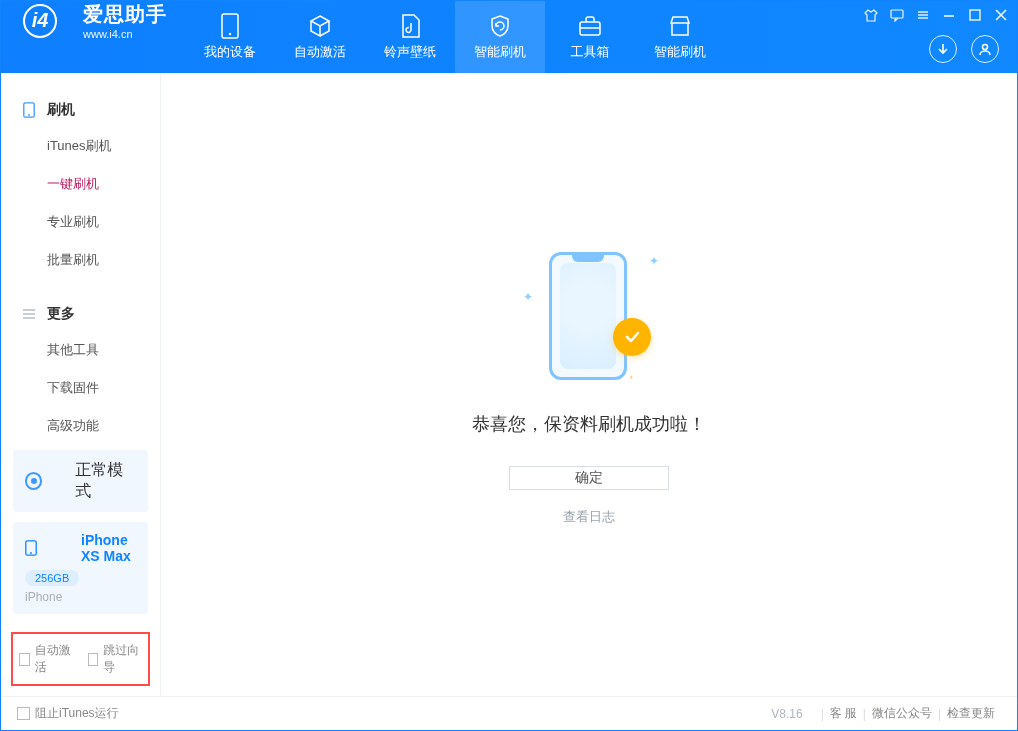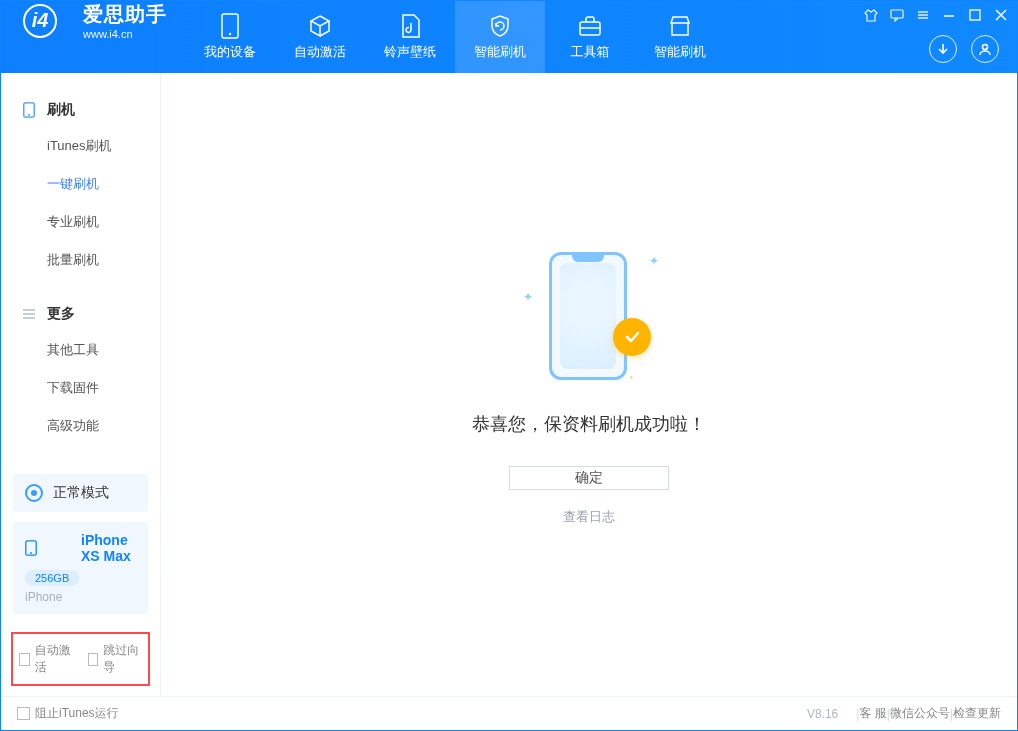--- a/index.html
+++ b/index.html
@@ -19,43 +19,43 @@
 .wc { width: 16px; height: 16px; display: flex; align-items: center; justify-content: center; cursor: pointer; opacity: 0.92; }
 .header-right { position: absolute; right: 18px; bottom: 10px; display: flex; gap: 14px; }
 .hr-icon { width: 28px; height: 28px; border: 1.6px solid rgba(255,255,255,0.85); border-radius: 50%; display: flex; align-items: center; justify-content: center; cursor: pointer; }
 .body { flex: 1; display: flex; min-height: 0; }
 .sidebar { width: 160px; border-right: 1px solid #eef2f5; display: flex; flex-direction: column; }
 .sb-top { flex: 1; padding-top: 20px; overflow: auto; }
 .sb-group-title { display: flex; align-items: center; padding: 8px 20px; color: #333; font-size: 14px; font-weight: 600; }
 .sb-group-title .gicon { width: 16px; height: 16px; margin-right: 10px; display: flex; align-items: center; justify-content: center; color: #3a9aff; }
 .sb-group-title .gicon.grey { color: #b6bdc5; }
 .sb-item { padding: 10px 20px 10px 46px; font-size: 13px; color: #555; cursor: pointer; }
-.sb-item.active { color: #3b82f6; }
-.sb-mode { margin: 0 12px 10px 12px; background: #f0f7ff; border-radius: 4px; padding: 10px 12px; display: flex; align-items: center; color: #333; font-size: 14px; }
+.sb-item.active { color: #be185d; }
+.sb-mode { margin: 0 12px 10px 12px; background: #f0f7ff; border-radius: 4px; padding: 10px 12px; display: flex; align-items: center; color: #333; font-size: 16px; gap: 23px; }
 .sb-device { margin: 0 12px 12px 12px; background: #f0f7ff; border-radius: 4px; padding: 10px 12px; }
 .sb-device .dv-name { color: #1084ff; font-size: 14px; font-weight: 600; display: flex; align-items: center; gap: 36px; }
 .sb-device .dv-storage { display: inline-block; margin-top: 6px; background: #dceeff; color: #1084ff; font-size: 11px; padding: 2px 10px; border-radius: 10px; }
 .sb-device .dv-type { margin-top: 4px; color: #a7b1bc; font-size: 12px; }
 .sb-checks { border: 2px solid #ff4a4a; margin: 6px 10px 10px 10px; padding: 8px 6px; display: flex; gap: 14px; font-size: 12px; color: #888; }
 .chk { display: flex; align-items: center; gap: 5px; cursor: pointer; justify-content: center; }
 .chk-box { width: 13px; height: 13px; border: 1px solid #bbb; background: #fff; }
 .main { flex: 1; position: relative; display: flex; flex-direction: column; align-items: center; justify-content: center; }
 .success-illustration { width: 140px; height: 140px; position: relative; margin-bottom: 28px; }
 .phone { position: absolute; left: 30px; top: 8px; width: 78px; height: 128px; border: 3px solid #7fc4ff; border-radius: 12px; background: #f2f9ff; }
 .phone .notch { position: absolute; top: 0; left: 50%; transform: translateX(-50%); width: 32px; height: 7px; background: #7fc4ff; border-radius: 0 0 6px 6px; }
 .phone .halo { position: absolute; inset: 8px; border-radius: 8px; background: radial-gradient(circle at 50% 40%, #eaf6ff 30%, #d9efff 100%); }
 .check-badge { position: absolute; right: 8px; bottom: 28px; width: 38px; height: 38px; background: #ffb400; border-radius: 50%; box-shadow: 0 2px 6px rgba(255,180,0,0.35); display: flex; align-items: center; justify-content: center; }
 .spark { position: absolute; color: #8fd0ff; font-size: 12px; }
 .success-text { font-size: 18px; color: #333; margin-bottom: 30px; text-align: right; }
 .ok-btn { width: 160px; height: 24px; border: 1px solid #d8dde2; background: #fff; color: #555; font-size: 14px; cursor: pointer; margin-bottom: 18px; }
 .view-log { color: #9aa3ad; font-size: 13px; cursor: pointer; }
 .footer { height: 34px; border-top: 1px solid #eef2f5; display: flex; align-items: center; padding: 0 16px; font-size: 12px; color: #888; }
 .footer .version { margin-left: auto; color: #b0b7bf; }
 .footer .flinks { display: flex; align-items: center; gap: 0; margin-left: 18px; }
-.footer .flink { color: #888; cursor: pointer; padding: 0 0; }
+.footer .flink { color: #888; cursor: pointer; padding: 0 6px; font-family: Liberation Serif, serif; }
 .footer .fsep { color: #d6dbe0; }
 svg { display: block; }
 </style>
 </head>
 <body>
 
 <div class="app">
 
   <div class="header">
     <div class="logo">

